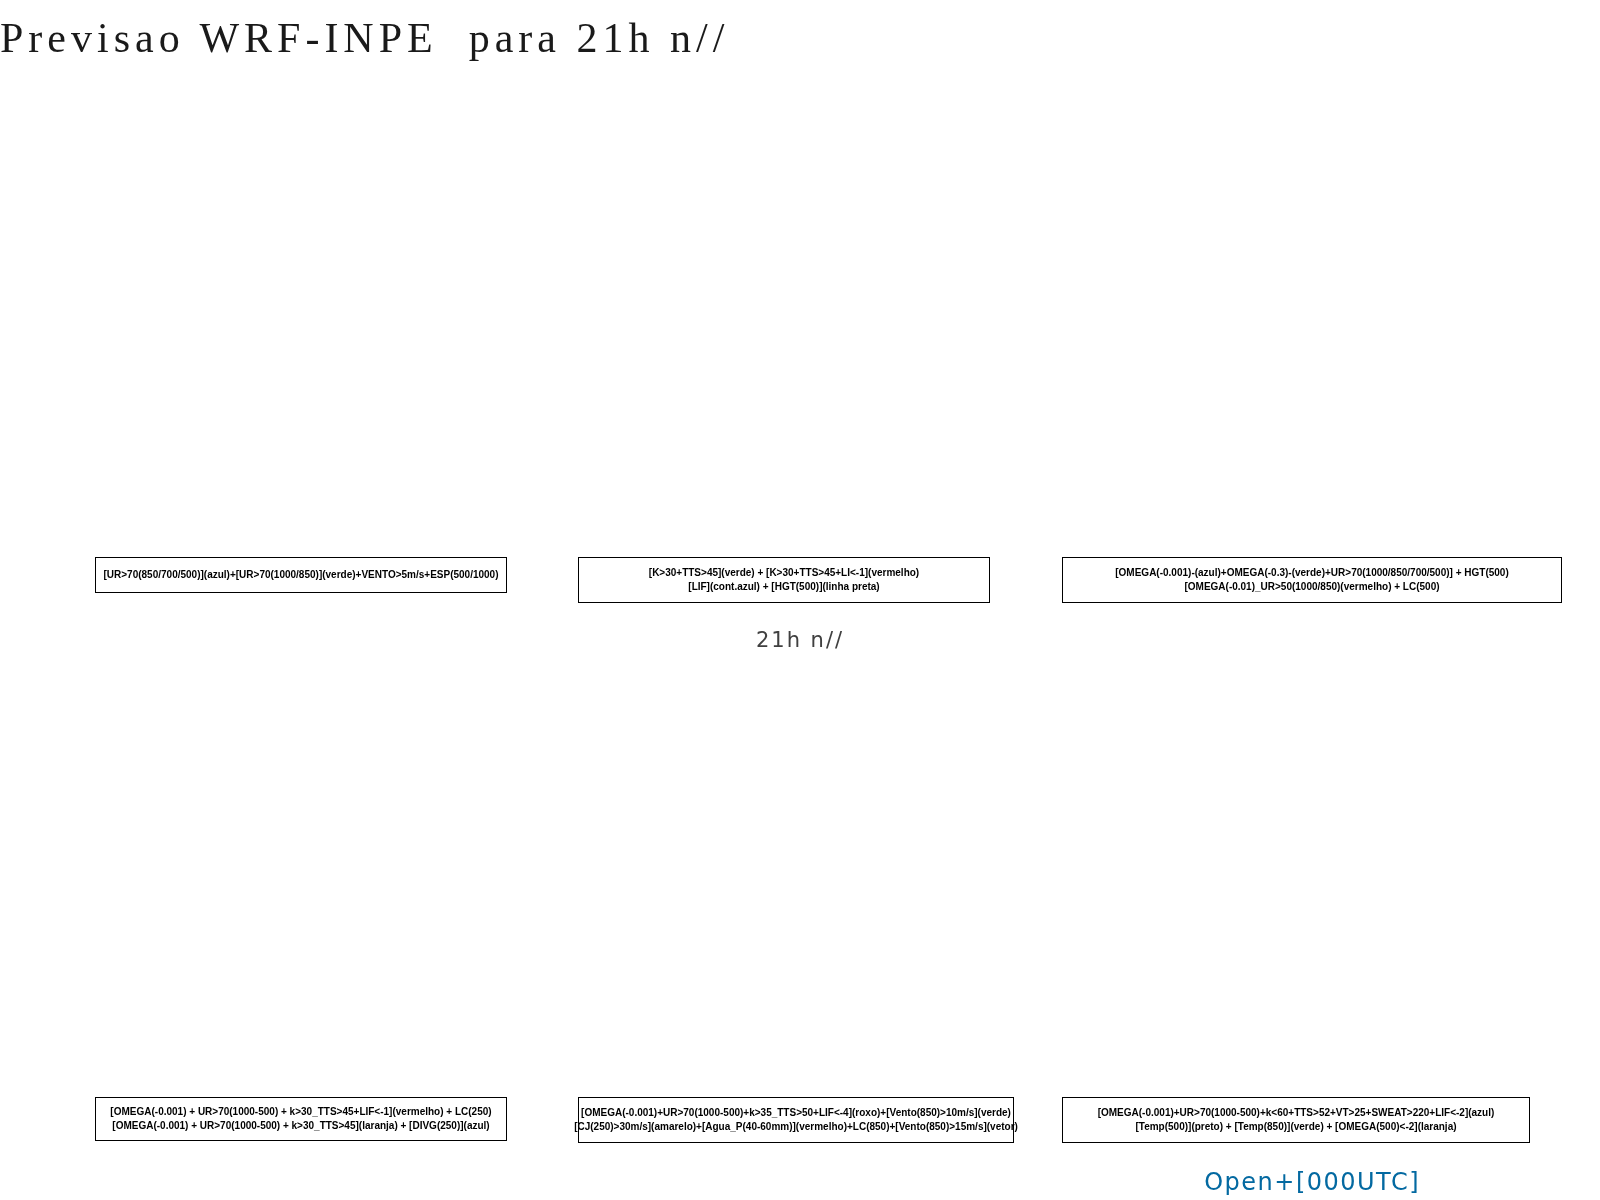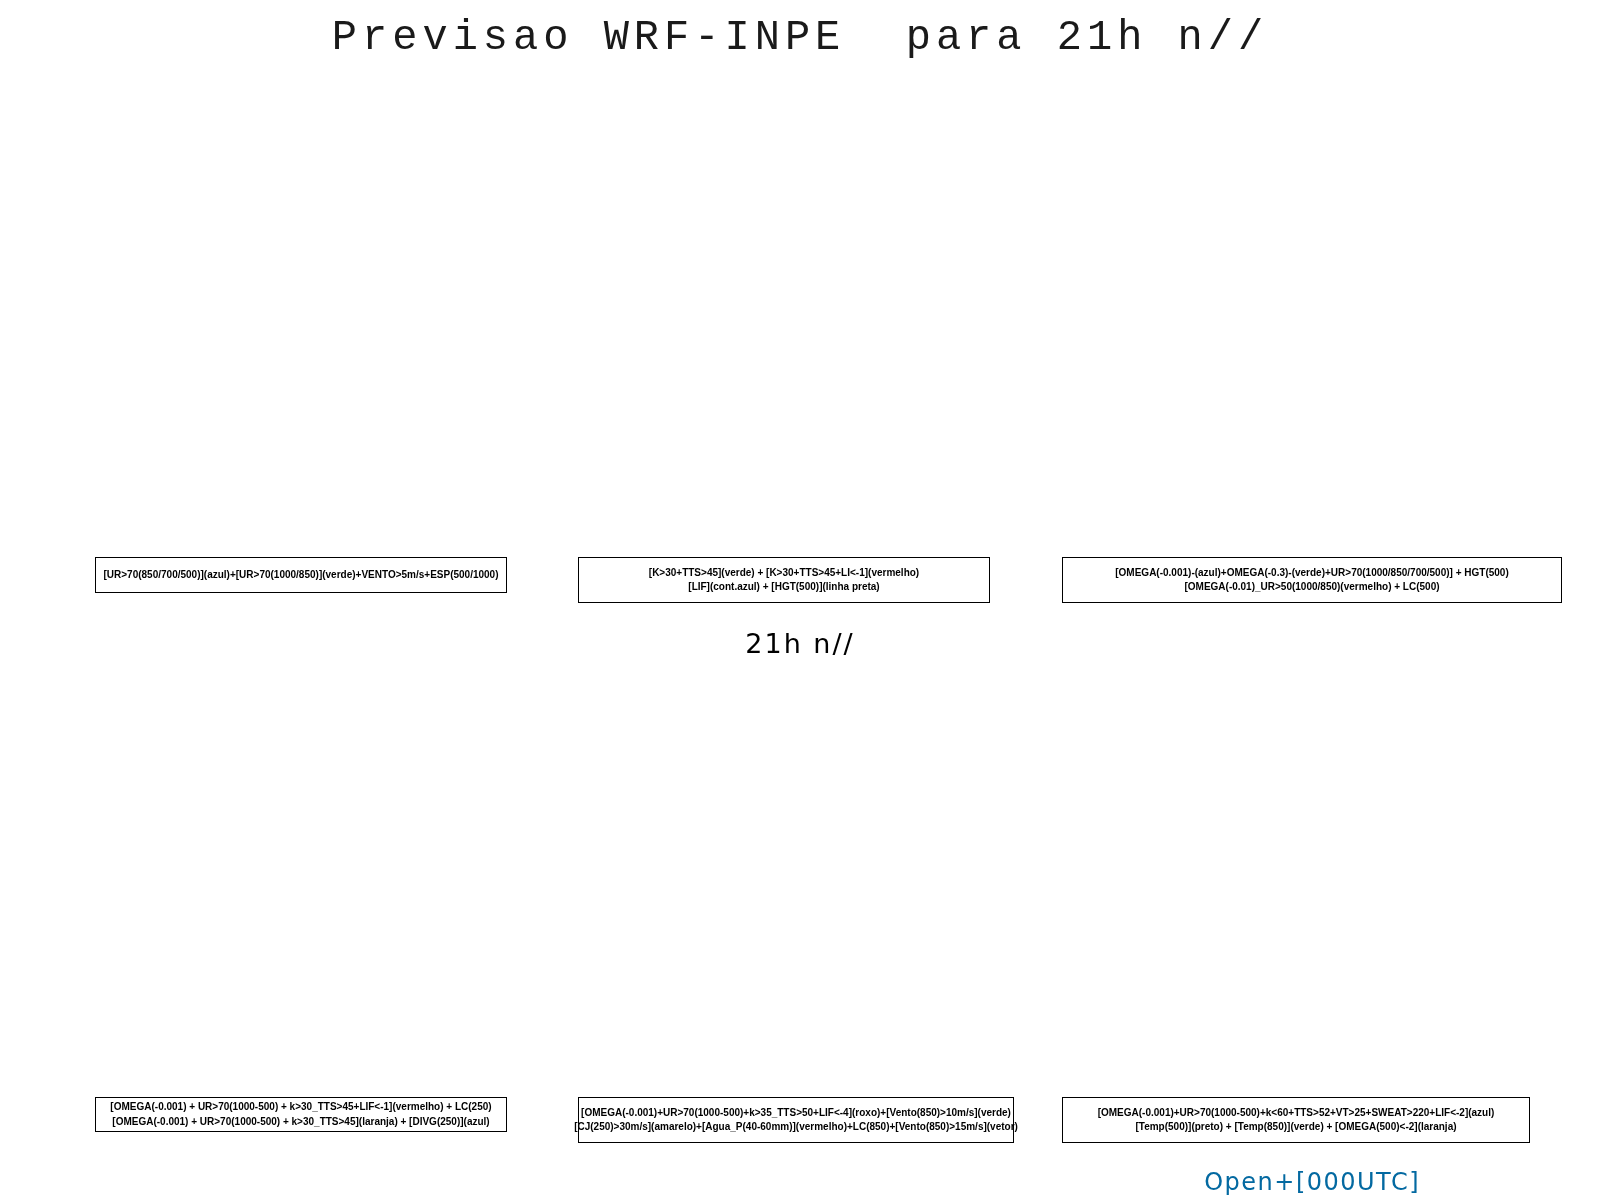--- a/index.html
+++ b/index.html
@@ -15,40 +15,40 @@
     color: #000000;
     overflow: hidden;
   }
 
   
   .main-title {
     position: absolute;
     top: 14px;
     left: 0;
     width: 100%;
-    text-align: center;
-    font-family: Liberation Mono, monospace;
+    text-align: left;
+    font-family: Liberation Serif, serif;
     font-size: 42px;
     font-weight: 400;
     letter-spacing: 5px;
     color: #1a1a1a;
     white-space: pre;
   }
 
   
   .mid-caption {
     position: absolute;
     top: 628px;
     left: 0;
     width: 100%;
     text-align: center;
     font-family: "DejaVu Sans", sans-serif;
-    font-size: 27px;
+    font-size: 21px;
     letter-spacing: 2px;
-    color: #000000;
+    color: #404040;
     white-space: pre;
   }
 
   
   .footer-caption {
     position: absolute;
     bottom: 4px;
     right: 180px;
     font-family: "DejaVu Sans", sans-serif;
     font-size: 24px;
@@ -79,21 +79,21 @@
     color: #000000;
     text-align: center;
   }
 
   
   #legend-top-left   { left: 95px;  top: 557px; width: 412px; height: 36px; }
   #legend-top-center { left: 578px; top: 557px; width: 412px; height: 46px; }
   #legend-top-right  { left: 1062px;top: 557px; width: 500px; height: 46px; }
 
   
-  #legend-bottom-left   { left: 95px;  top: 1097px; width: 412px; height: 35px; }
+  #legend-bottom-left   { left: 95px;  top: 1097px; width: 412px; height: 44px; }
   #legend-bottom-center { left: 566px; top: 1097px; width: 436px; height: 46px; margin-left: 12px; }
   #legend-bottom-right  { left: 1062px;top: 1097px; width: 468px; height: 46px; }
 </style>
 </head>
 <body>
 
 <div class="main-title">Previsao WRF-INPE  para 21h n//</div>
 
 <div class="legend-box" id="legend-top-left">
   <div class="legend-line">[UR&gt;70(850/700/500)](azul)+[UR&gt;70(1000/850)](verde)+VENTO&gt;5m/s+ESP(500/1000)</div>

